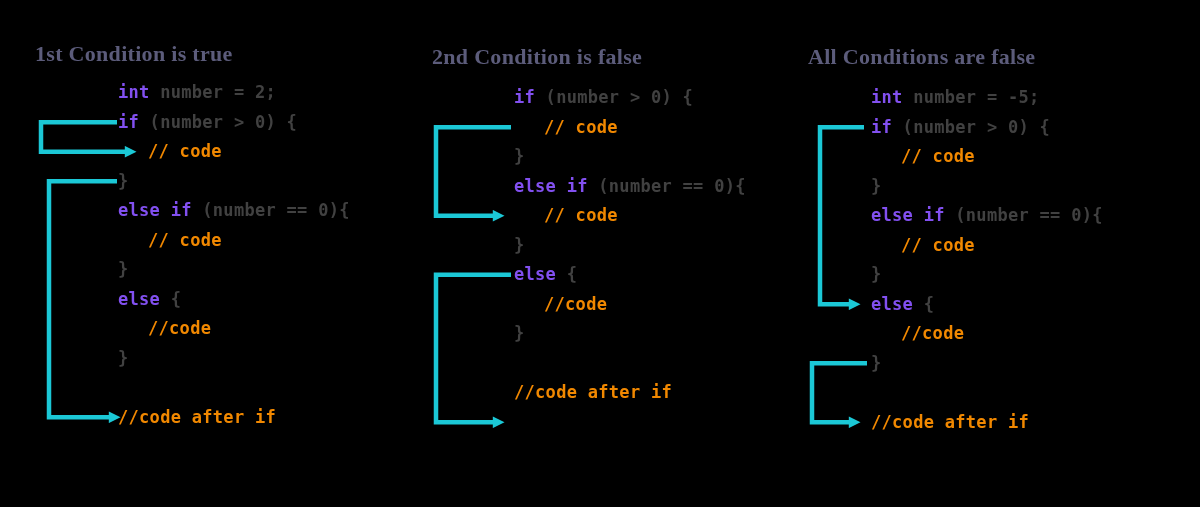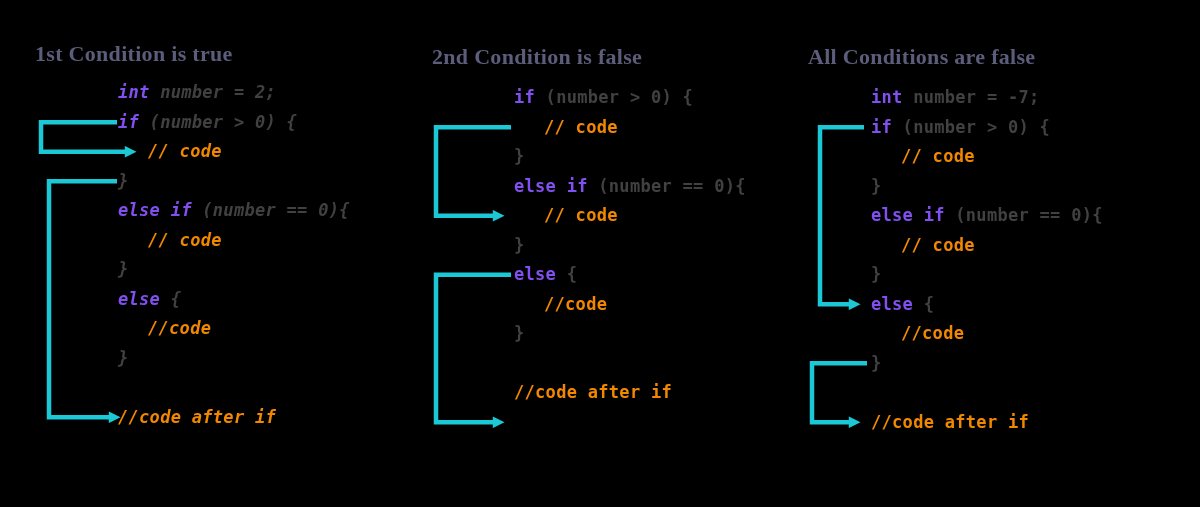--- a/index.html
+++ b/index.html
@@ -50,21 +50,21 @@
     stroke: var(--arrow-color, #1bc8d6);
     stroke-width: 4.5;
   }
 </style>
 </head>
 <body style="background: rgb(0, 0, 0);">
 
 <div id="stage" style="--title-color: #5c5c7b; --keyword-color: #8250f0; --plain-color: #414141; --comment-color: #f18800; --arrow-color: #1bc8d6; width: 1200px; height: 507px; background: rgb(0, 0, 0);">
     <div>
       <div class="panel-title" style="left: 35px; top: 41px;">1st Condition is true</div>
-      <div class="code-block" style="left: 118px; top: 78px; font-style: italic;">
+      <div class="code-block" style="left: 118px; top: 78px;">
         <div class="code-line" style="padding-left: 0px;"><span class="tok-keyword">int</span><span class="tok-plain"> number = 2;</span></div>
         <div class="code-line" style="padding-left: 0px;"><span class="tok-keyword">if</span><span class="tok-plain"> (number &gt; 0) {</span></div>
         <div class="code-line" style="padding-left: 30px;"><span class="tok-comment">// code</span></div>
         <div class="code-line" style="padding-left: 0px;"><span class="tok-plain">}</span></div>
         <div class="code-line" style="padding-left: 0px;"><span class="tok-keyword">else if</span><span class="tok-plain"> (number == 0){</span></div>
         <div class="code-line" style="padding-left: 30px;"><span class="tok-comment">// code</span></div>
         <div class="code-line" style="padding-left: 0px;"><span class="tok-plain">}</span></div>
         <div class="code-line" style="padding-left: 0px;"><span class="tok-keyword">else</span><span class="tok-plain"> {</span></div>
         <div class="code-line" style="padding-left: 30px;"><span class="tok-comment">//code</span></div>
         <div class="code-line" style="padding-left: 0px;"><span class="tok-plain">}</span></div>
@@ -84,21 +84,21 @@
         <div class="code-line" style="padding-left: 0px;"><span class="tok-keyword">else</span><span class="tok-plain"> {</span></div>
         <div class="code-line" style="padding-left: 30px;"><span class="tok-comment">//code</span></div>
         <div class="code-line" style="padding-left: 0px;"><span class="tok-plain">}</span></div>
         <div class="code-line" style="padding-left: 0px;"></div>
         <div class="code-line" style="padding-left: 0px;"><span class="tok-comment">//code after if</span></div>
       </div>
     </div>
     <div>
       <div class="panel-title" style="left: 808px; top: 44px;">All Conditions are false</div>
       <div class="code-block" style="left: 871px; top: 83px;">
-        <div class="code-line" style="padding-left: 0px;"><span class="tok-keyword">int</span><span class="tok-plain"> number = -7;</span></div>
+        <div class="code-line" style="padding-left: 0px;"><span class="tok-keyword">int</span><span class="tok-plain"> number = -5;</span></div>
         <div class="code-line" style="padding-left: 0px;"><span class="tok-keyword">if</span><span class="tok-plain"> (number &gt; 0) {</span></div>
         <div class="code-line" style="padding-left: 30px;"><span class="tok-comment">// code</span></div>
         <div class="code-line" style="padding-left: 0px;"><span class="tok-plain">}</span></div>
         <div class="code-line" style="padding-left: 0px;"><span class="tok-keyword">else if</span><span class="tok-plain"> (number == 0){</span></div>
         <div class="code-line" style="padding-left: 30px;"><span class="tok-comment">// code</span></div>
         <div class="code-line" style="padding-left: 0px;"><span class="tok-plain">}</span></div>
         <div class="code-line" style="padding-left: 0px;"><span class="tok-keyword">else</span><span class="tok-plain"> {</span></div>
         <div class="code-line" style="padding-left: 30px;"><span class="tok-comment">//code</span></div>
         <div class="code-line" style="padding-left: 0px;"><span class="tok-plain">}</span></div>
         <div class="code-line" style="padding-left: 0px;"></div>

